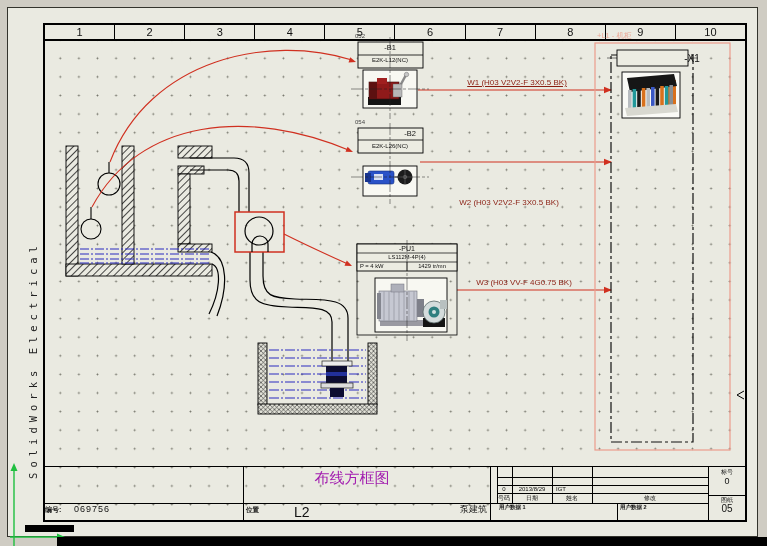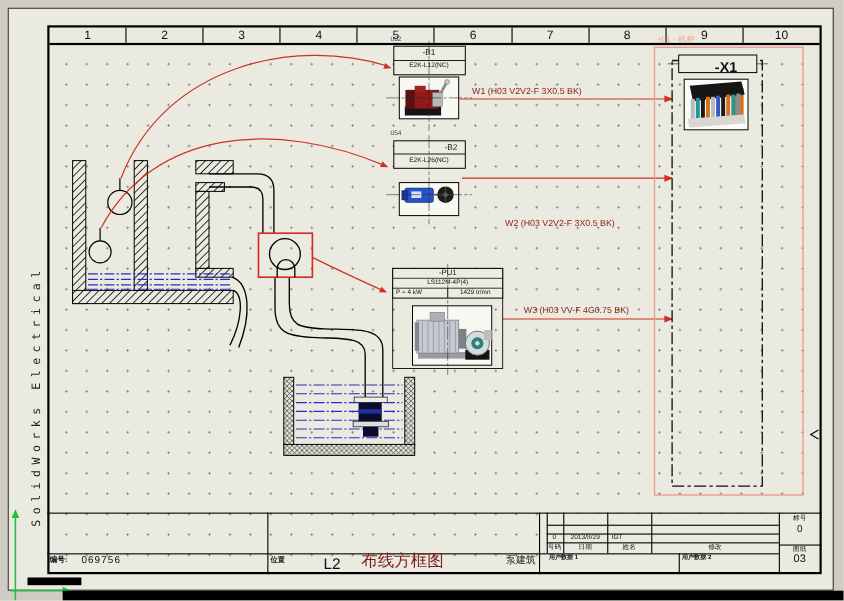--- a/index.html
+++ b/index.html
@@ -288,44 +288,44 @@
 
 <div class="t" style="left:355px;top:119px;font-size:6px;color:#444;">054</div>
 <div class="t cx" style="left:410px;top:130px;font-size:7.5px;">-B2</div>
 <div class="t cx" style="left:390px;top:143px;font-size:6px;">E2K-L26(NC)</div>
 
 <div class="t cx" style="left:407px;top:245px;font-size:7px;">-PU1</div>
 <div class="t cx" style="left:407px;top:254.5px;font-size:5.8px;">LS112M-4P(4)</div>
 <div class="t" style="left:360px;top:263.5px;font-size:5.8px;">P = 4 kW</div>
 <div class="t cx" style="left:432px;top:263.5px;font-size:5.8px;">1429 tr/mn</div>
 
-<div class="t cx" style="left:660px;top:54px;font-size:13px;font-weight:bold;">-X1</div>
+<div class="t cx" style="left:692px;top:54px;font-size:10px;">-X1</div>
 <div class="t salmon" style="left:597px;top:32px;font-size:7.5px;">+L1 - 机柜</div>
 
-<div class="t cx wlbl" style="left:479px;top:79px;">W1  (H03 V2V2-F 3X0.5 BK)</div>
+<div class="t cx wlbl" style="left:517px;top:79px;text-decoration:underline;">W1  (H03 V2V2-F 3X0.5 BK)</div>
 <div class="t cx wlbl" style="left:509px;top:151px;margin-top:48px;">W2  (H03 V2V2-F 3X0.5 BK)</div>
 <div class="t cx wlbl" style="left:524px;top:279px;">W3  (H03 VV-F 4G0.75 BK)</div>
 
-<div class="t cx" style="left:366px;top:470px;font-size:15px;color:#7f1d1d;margin-top:33px;">布线方框图</div>
+<div class="t cx" style="left:352px;top:470px;font-size:15px;color:#a21caf;">布线方框图</div>
 
 <div class="t" style="left:45px;top:506px;font-size:7px;font-weight:bold;">编号:</div>
 <div class="t" style="left:74px;top:505px;font-size:9px;letter-spacing:1px;">069756</div>
 <div class="t" style="left:246px;top:507px;font-size:6.5px;font-weight:bold;">位置</div>
 <div class="t" style="left:294px;top:505px;font-size:14px;">L2</div>
 <div class="t rx" style="left:487px;top:505px;font-size:9px;">泵建筑</div>
 
 <div class="t cx" style="left:504px;top:486px;font-size:6px;">0</div>
 <div class="t cx" style="left:532px;top:486px;font-size:6px;">2013/8/29</div>
 <div class="t" style="left:556px;top:486px;font-size:6px;">IGT</div>
 <div class="t cx" style="left:504px;top:495px;font-size:6px;">号码</div>
 <div class="t cx" style="left:532px;top:495px;font-size:6px;">日期</div>
 <div class="t cx" style="left:572px;top:495px;font-size:6px;">姓名</div>
 <div class="t cx" style="left:650px;top:495px;font-size:6px;">修改</div>
 <div class="t" style="left:499px;top:505px;font-size:5.5px;font-weight:bold;">用户数据 1</div>
 <div class="t" style="left:620px;top:505px;font-size:5.5px;font-weight:bold;">用户数据 2</div>
 
 <div class="t cx" style="left:727px;top:469px;font-size:6px;">标号</div>
 <div class="t cx" style="left:727px;top:477px;font-size:9px;">0</div>
 <div class="t cx" style="left:727px;top:497px;font-size:6px;">图纸</div>
-<div class="t cx" style="left:727px;top:504px;font-size:10px;">03</div>
+<div class="t cx" style="left:727px;top:504px;font-size:10px;">05</div>
 
 <div class="bar"></div>
 <div class="strip"></div>
 
 </body></html>

